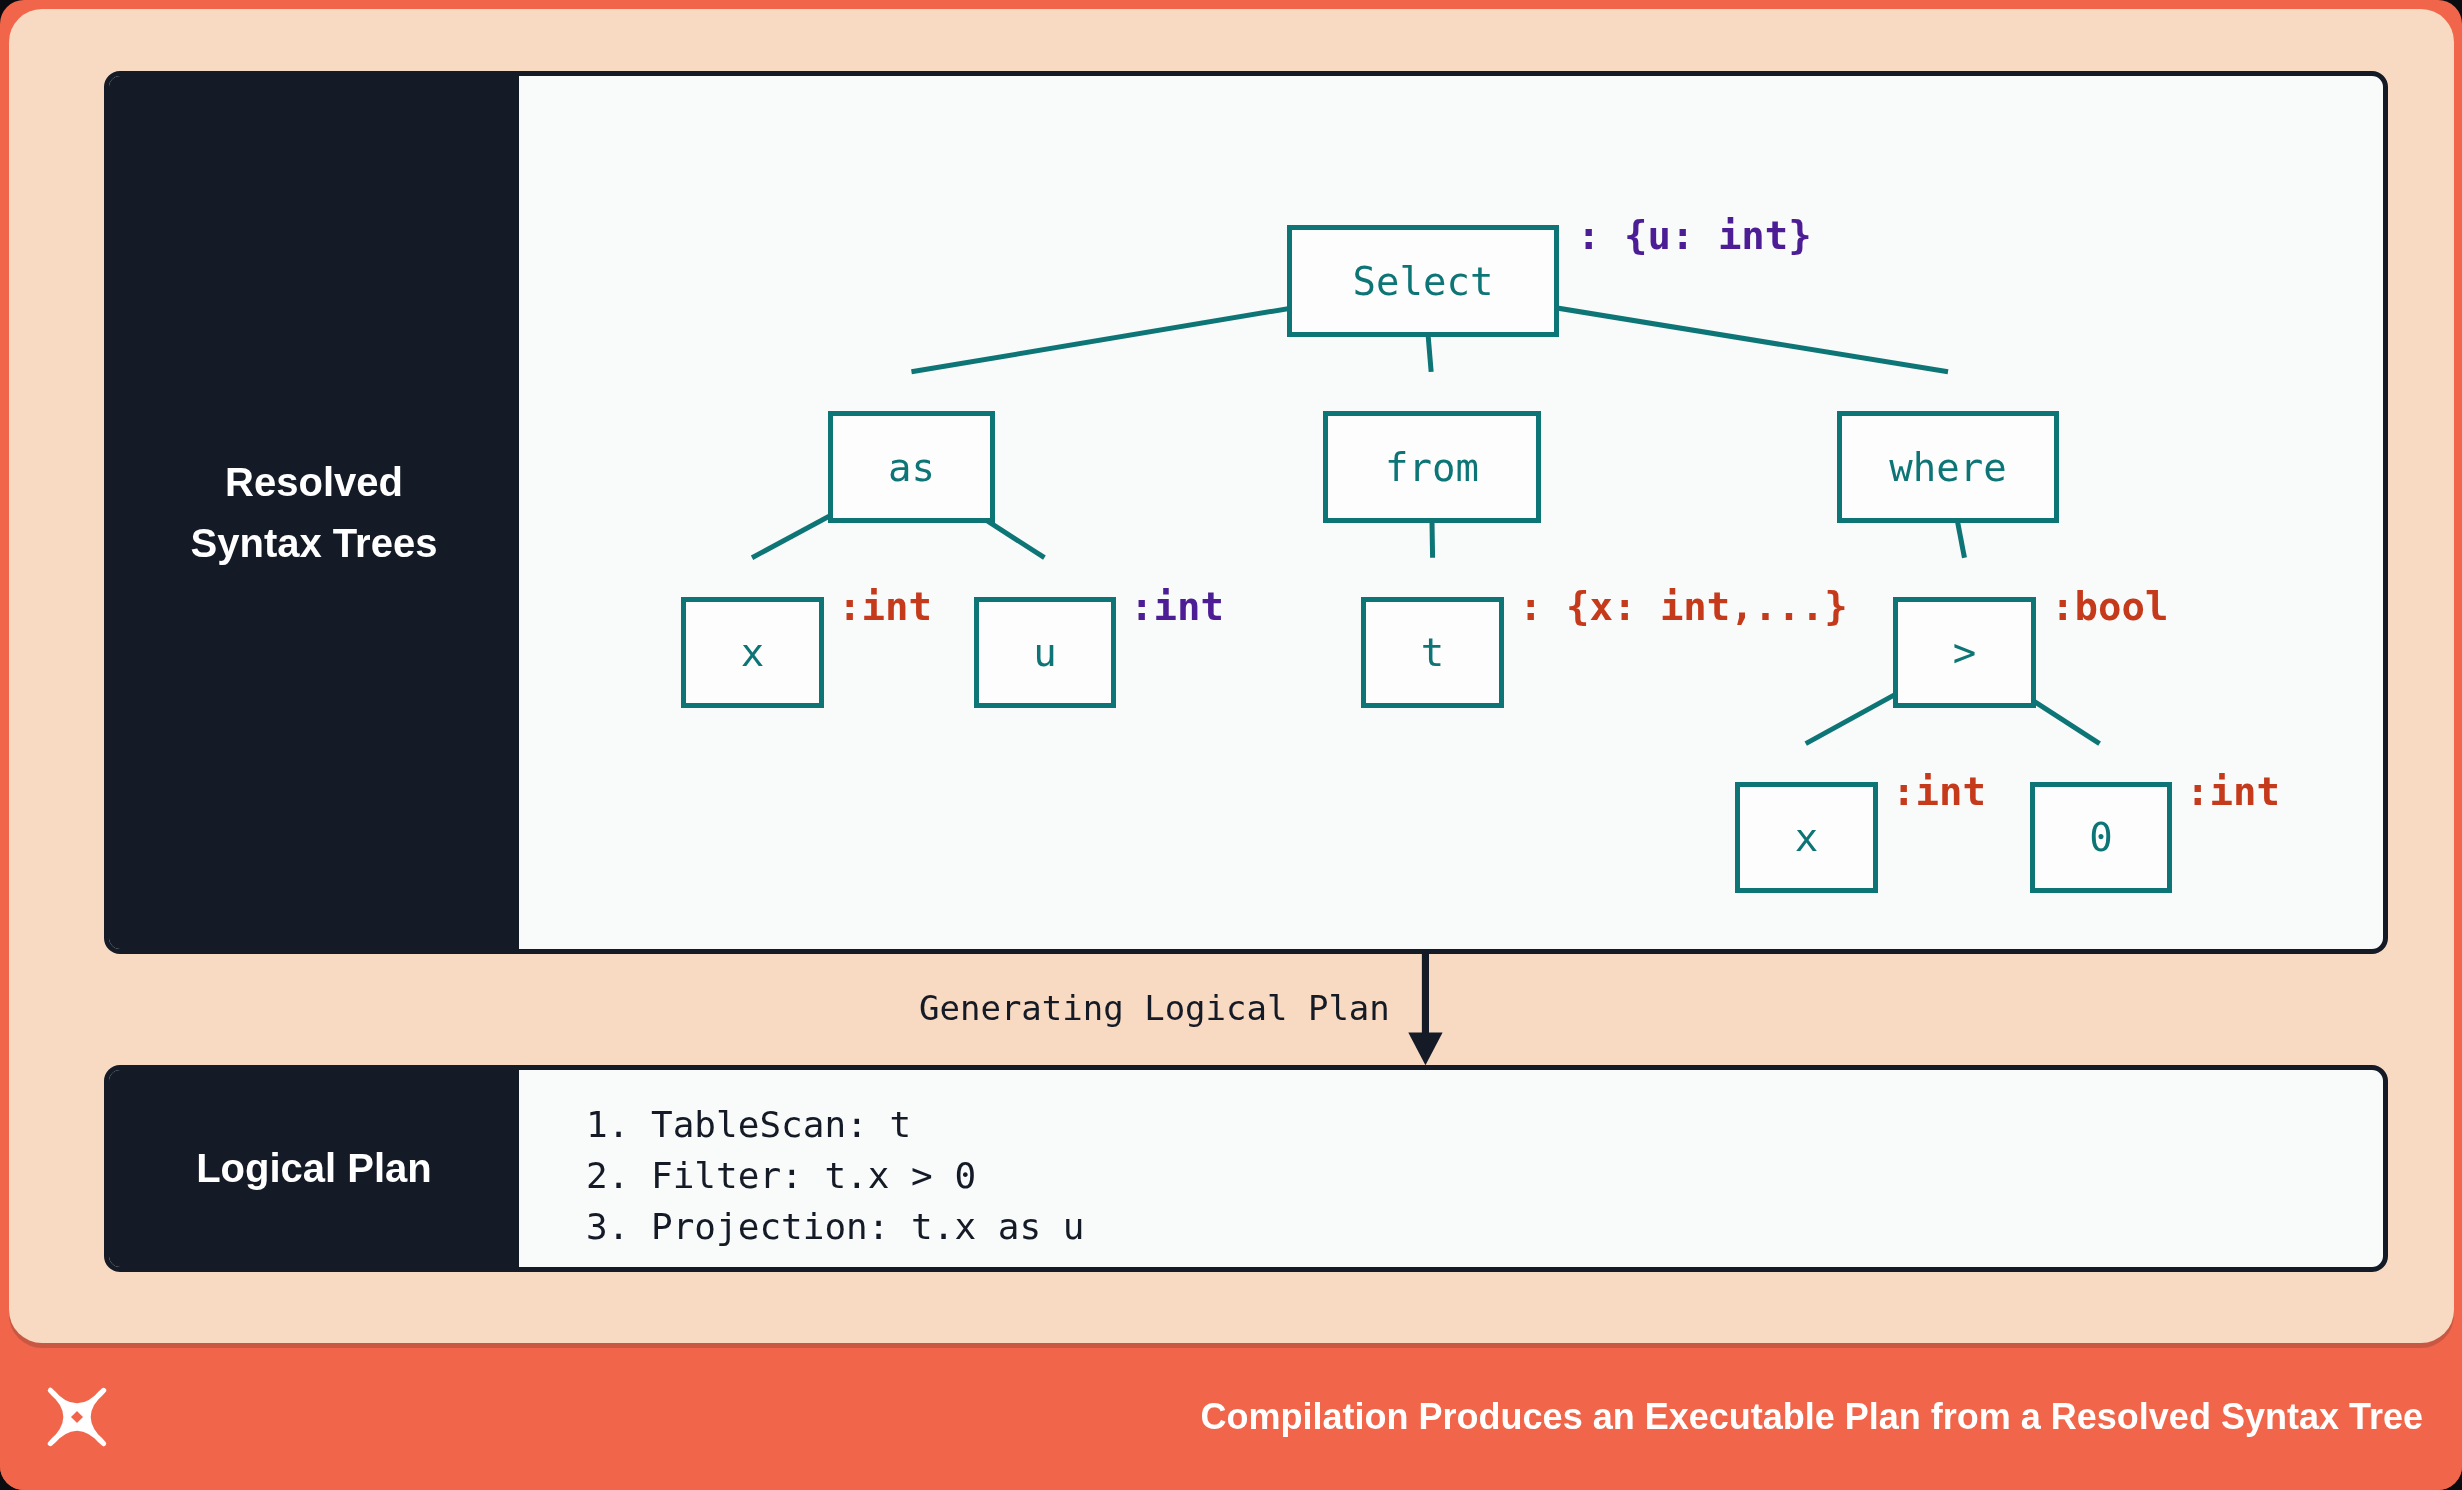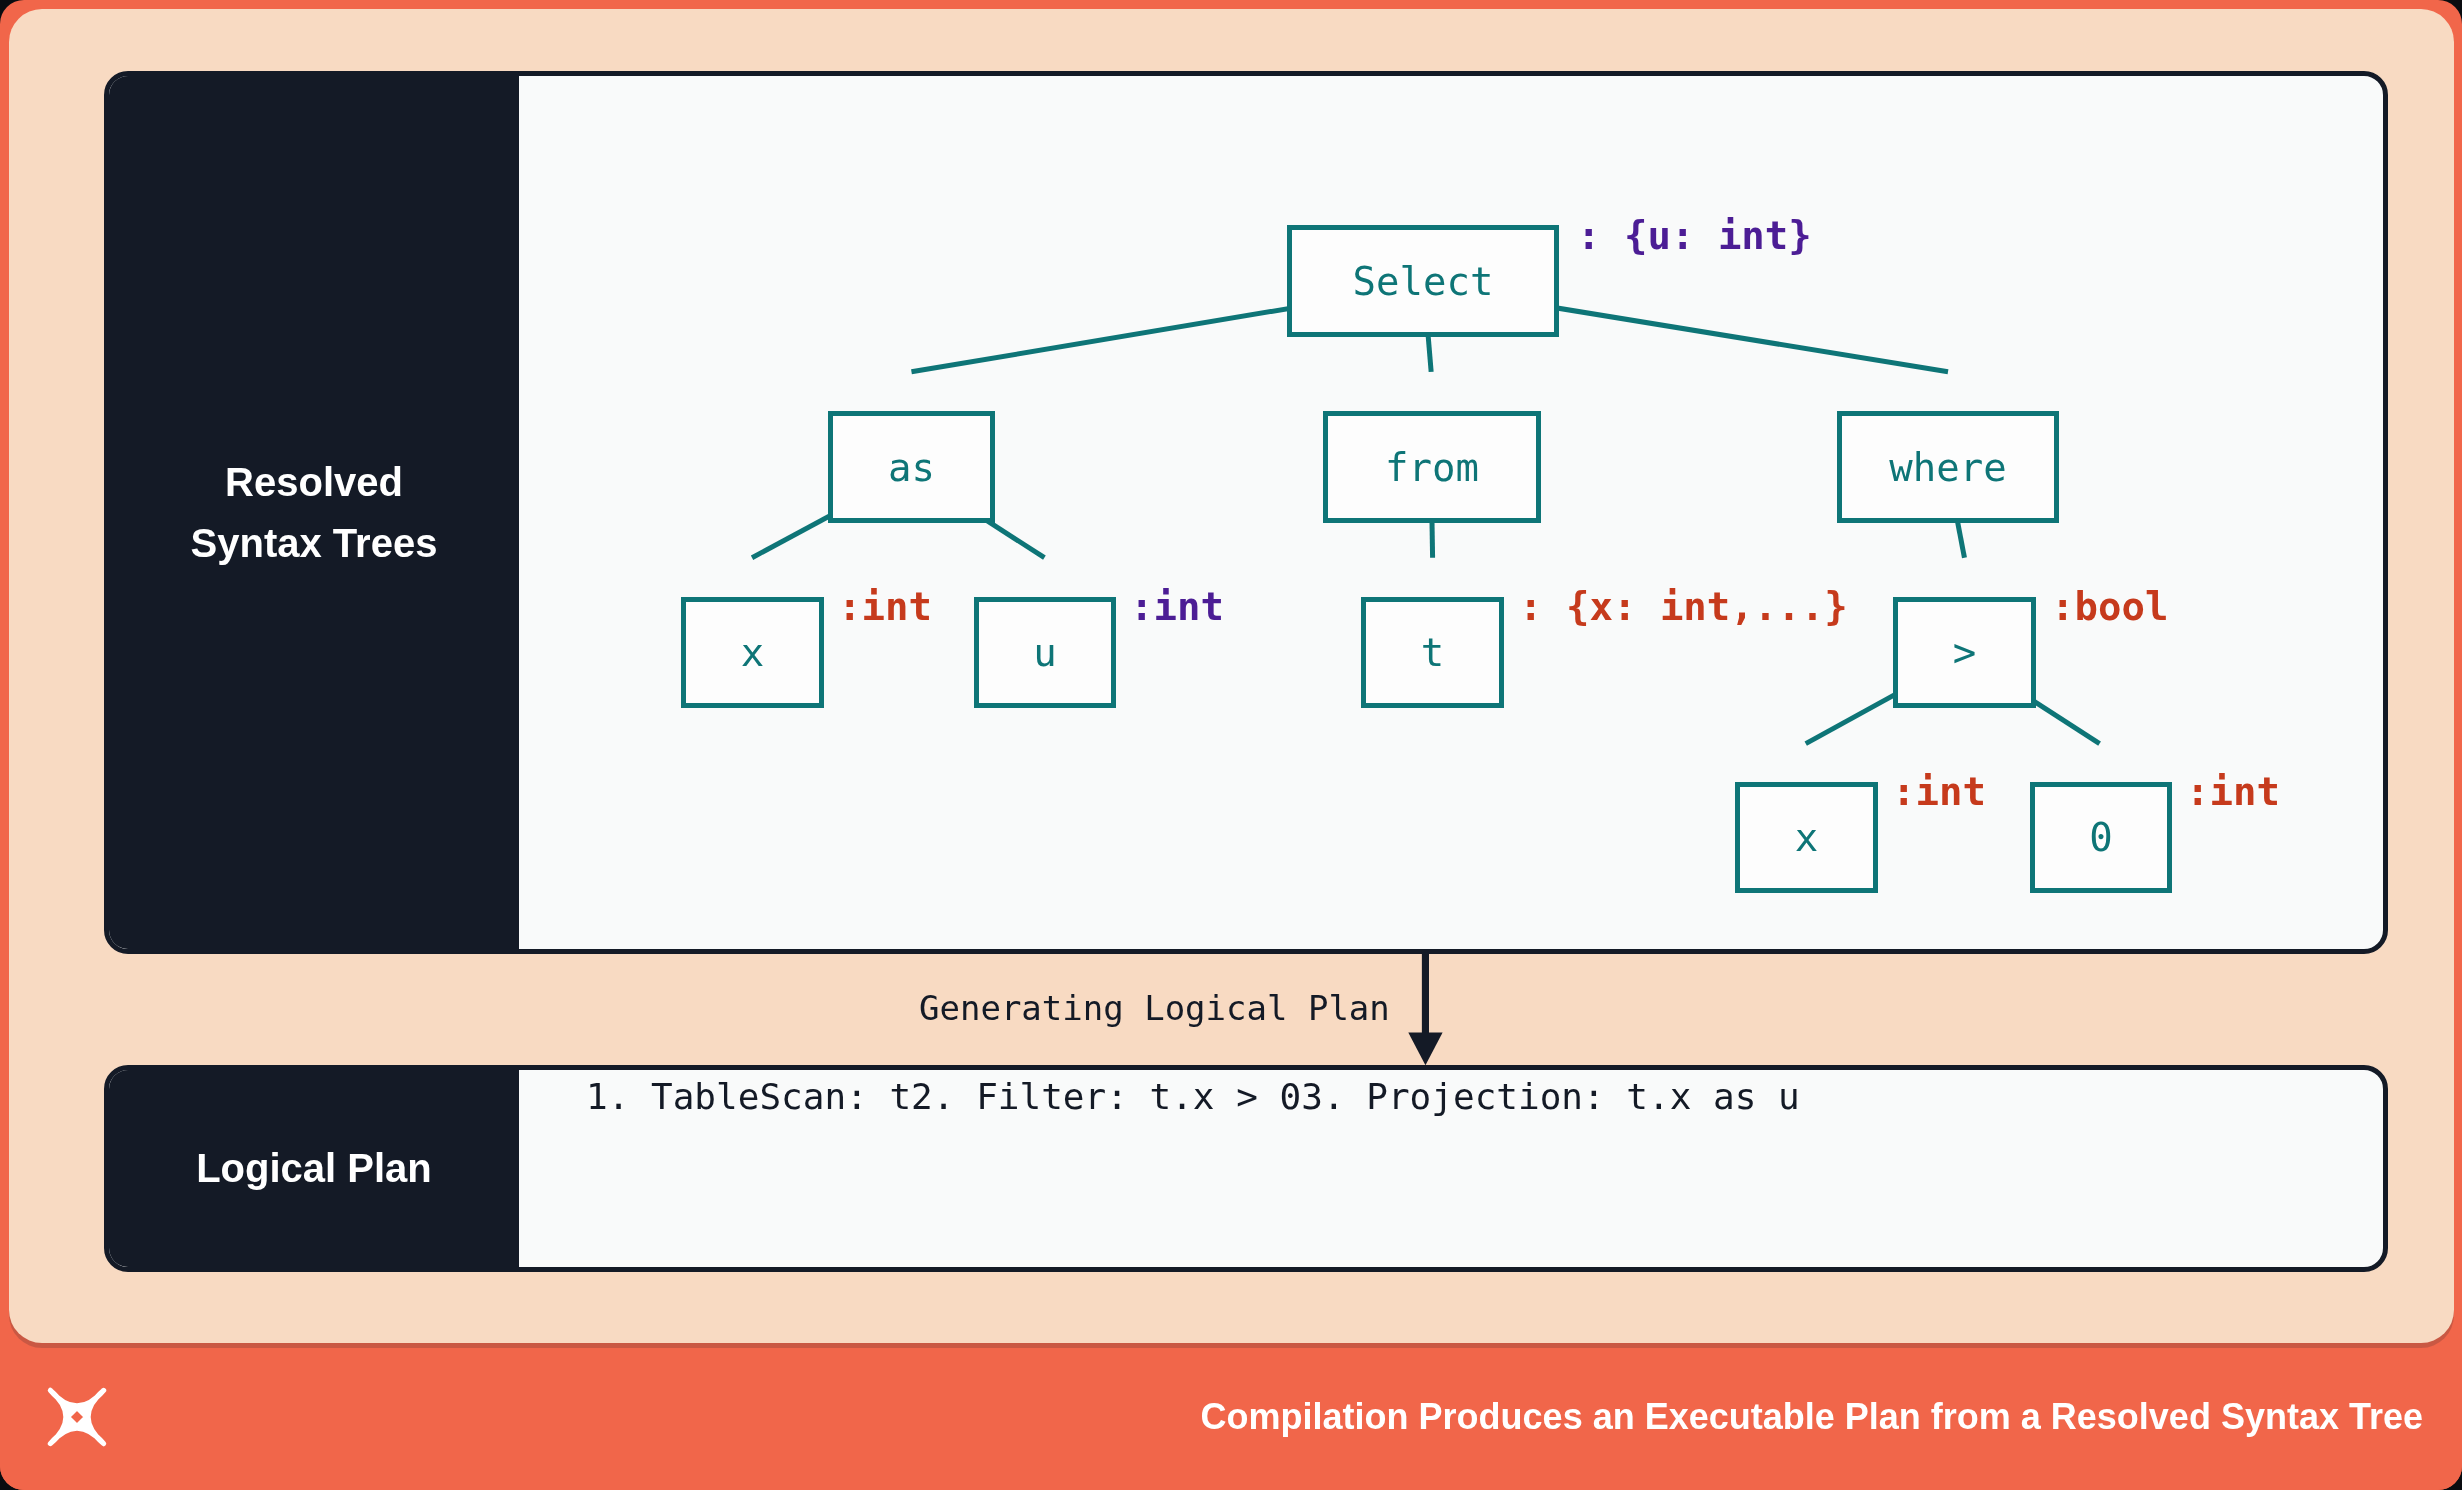--- a/index.html
+++ b/index.html
@@ -4,38 +4,38 @@
 <style>
   html,body{margin:0;padding:0;background:#0a0c10;}
   .page{position:relative;width:2462px;height:1490px;background:#f1664a;border-radius:24px;overflow:hidden;
         font-family:"Liberation Sans",sans-serif;}
   .sheet{position:absolute;left:8.6px;top:8.6px;width:2445px;height:1334px;background:#f8dac2;
          border-radius:33px;z-index:1;box-shadow:0 5px 0 rgba(20,26,38,.18);}
   .footer{position:absolute;left:0;top:1343px;width:2462px;height:147px;background:#f1664a;z-index:0;}
   .footer-title{position:absolute;right:39px;top:0;height:100%;display:flex;align-items:center;
                 color:#ffffff;font-weight:700;font-size:36px;letter-spacing:0;}
   .logo{position:absolute;left:40px;top:50%;transform:translateY(-50%);width:74px;height:74px;}
-  .panel{position:absolute;background:#f9fafa;border:5.7px solid #141a26;border-radius:24px;
+  .panel{position:absolute;background:#f9fafa;border:5.7px solid #141a26;border-radius:16px;
          box-sizing:border-box;z-index:1;overflow:hidden;}
   .panel-top{left:104px;top:71px;width:2284px;height:883px;}
   .panel-bottom{left:104px;top:1065px;width:2284px;height:207px;}
   .side{position:absolute;left:0;top:0;bottom:0;width:410px;background:#141a26;
         display:flex;flex-direction:column;align-items:center;justify-content:center;text-align:center;
         color:#ffffff;font-weight:700;font-size:40px;line-height:61px;}
   .edges{position:absolute;left:0;top:0;width:2462px;height:1490px;z-index:2;pointer-events:none;}
   .node{position:absolute;background:#fdfdfd;border:5.7px solid #0e7577;box-sizing:border-box;z-index:3;
         display:flex;align-items:center;justify-content:center;
         color:#0e7577;font-family:"DejaVu Sans Mono",monospace;font-size:39px;margin-top:46px;}
   .type{position:absolute;display:flex;align-items:center;z-index:3;white-space:pre;
         font-family:"DejaVu Sans Mono",monospace;font-weight:700;font-size:39px;}
   .t-red{color:#c63a1c;}
   .t-navy{color:#4c1d95;}
   .transition-label{position:absolute;left:919px;top:985px;height:46px;display:flex;align-items:center;
         z-index:3;color:#141a26;font-family:"DejaVu Sans Mono",monospace;font-size:34px;white-space:pre;}
-  .steps{position:absolute;left:586px;top:1071px;height:208px;display:flex;flex-direction:row;
+  .steps{position:absolute;left:586px;top:1071px;height:208px;display:flex;flex-direction:column;
         justify-content:center;z-index:3;color:#141a26;font-family:"DejaVu Sans Mono",monospace;
         font-size:36px;line-height:51px;white-space:pre;}
 </style>
 </head>
 <body>
 
 <div class="page">
 
   <div class="sheet"></div>
 

